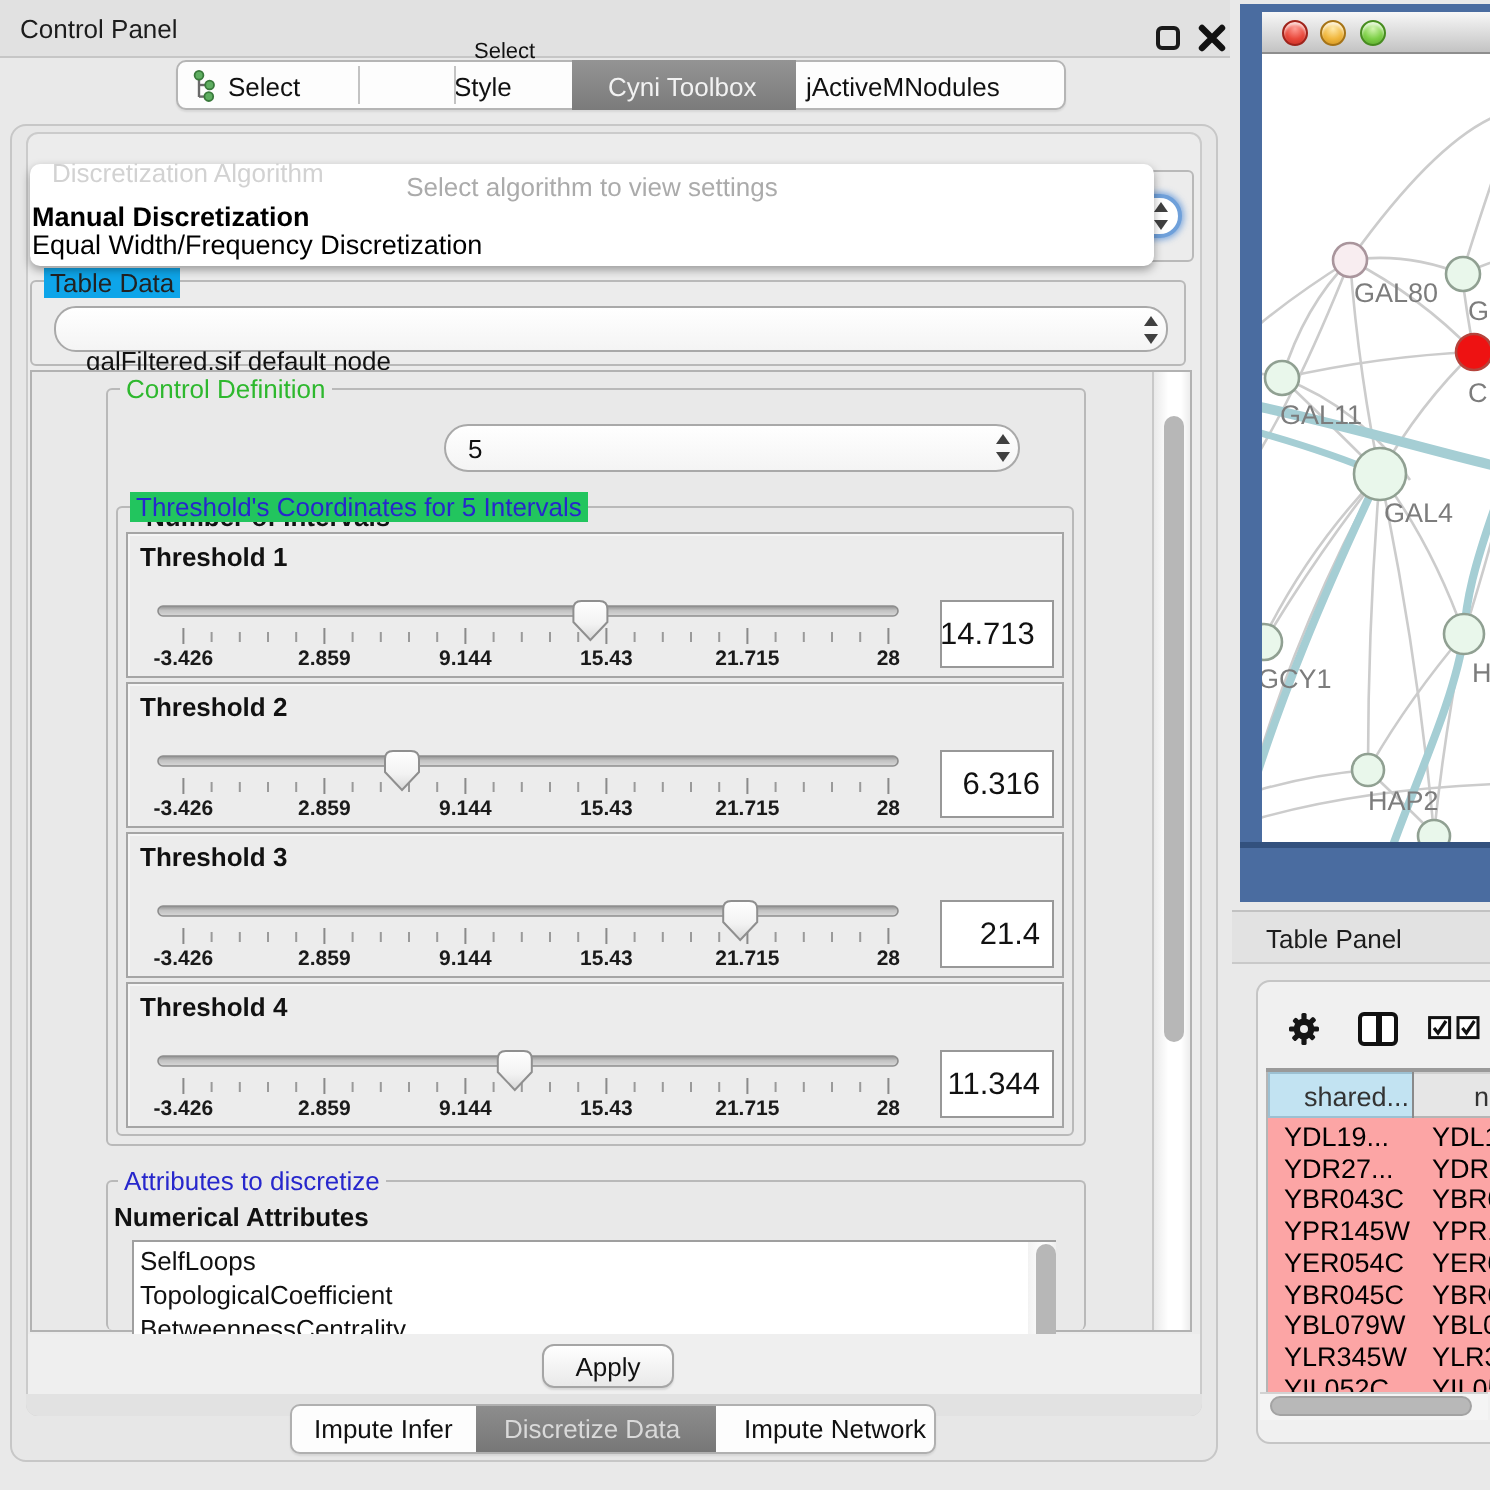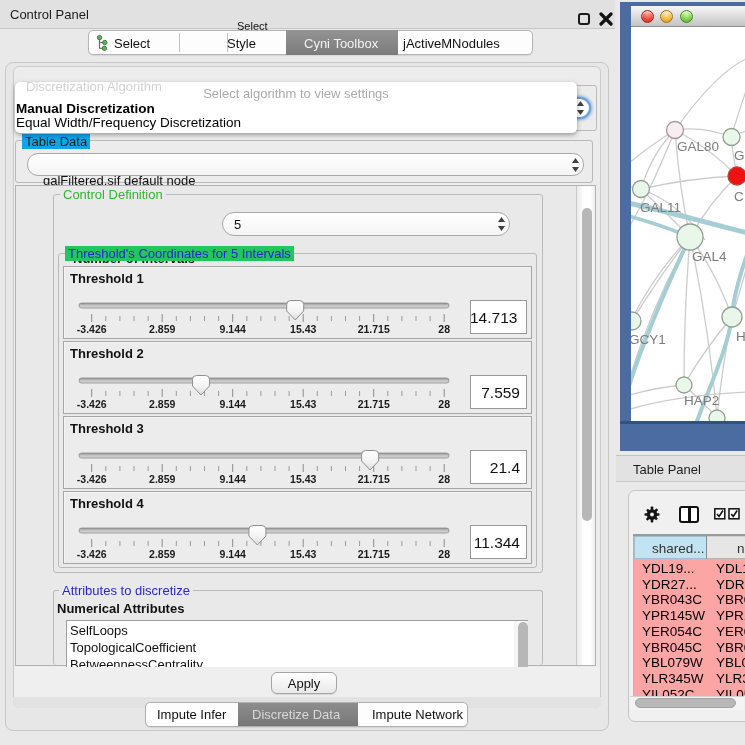--- a/index.html
+++ b/index.html
@@ -165,21 +165,21 @@
     <line x1="367.1" y1="50" x2="367.1" y2="55" stroke="#9a9a9a" stroke-width="1"></line>
     <text x="28.7" y="66.5" font-size="10.5" font-weight="bold" fill="#1a1a1a" text-anchor="middle" font-family="Liberation Sans,sans-serif">-3.426</text>
     <text x="99.2" y="66.5" font-size="10.5" font-weight="bold" fill="#1a1a1a" text-anchor="middle" font-family="Liberation Sans,sans-serif">2.859</text>
     <text x="169.7" y="66.5" font-size="10.5" font-weight="bold" fill="#1a1a1a" text-anchor="middle" font-family="Liberation Sans,sans-serif">9.144</text>
     <text x="240.2" y="66.5" font-size="10.5" font-weight="bold" fill="#1a1a1a" text-anchor="middle" font-family="Liberation Sans,sans-serif">15.43</text>
     <text x="310.7" y="66.5" font-size="10.5" font-weight="bold" fill="#1a1a1a" text-anchor="middle" font-family="Liberation Sans,sans-serif">21.715</text>
     <text x="381.2" y="66.5" font-size="10.5" font-weight="bold" fill="#1a1a1a" text-anchor="middle" font-family="Liberation Sans,sans-serif">28</text>
     <path d="M 129.5,38.5 L 129.5,45 L 138.0,54 L 146.5,45 L 146.5,38.5 Q 146.5,34.5 142.5,34.5 L 133.5,34.5 Q 129.5,34.5 129.5,38.5 Z" fill="url(#thg)" stroke="#8f8f8f" stroke-width="1"></path>
   </svg>
 <div class="abs" style="left:470px;top:375px;width:57px;height:34px;background:#fff;border:1px solid #989898;"></div>
-<div class="abs" style="left:470px;top:384px;width:50px;text-align:right;font-size:15.5px;color:#111;">7.559</div>
+<div class="abs" style="left:470px;top:384px;width:50px;text-align:right;font-size:15.5px;color:#111;">6.316</div>
 
 <div class="abs" style="left:63px;top:416px;width:469px;height:73px;border:1px solid #a5a5a5;box-shadow:inset 1px 1px 0 #f5f5f5;background:#ececec;"></div>
 <div class="abs" style="left:70px;top:421px;font-size:13px;font-weight:bold;color:#111;">Threshold 3</div>
 <svg class="abs" style="left:63px;top:416px;" width="469" height="73" viewBox="0 0 469 73">
     <rect x="16" y="37" width="370" height="5" rx="2.5" fill="url(#tg)" stroke="#8d8d8d" stroke-width="0.8"></rect>
     <line x1="28.7" y1="48" x2="28.7" y2="56" stroke="#8a8a8a" stroke-width="1"></line>
     <line x1="99.2" y1="48" x2="99.2" y2="56" stroke="#8a8a8a" stroke-width="1"></line>
     <line x1="169.7" y1="48" x2="169.7" y2="56" stroke="#8a8a8a" stroke-width="1"></line>
     <line x1="240.2" y1="48" x2="240.2" y2="56" stroke="#8a8a8a" stroke-width="1"></line>
     <line x1="310.7" y1="48" x2="310.7" y2="56" stroke="#8a8a8a" stroke-width="1"></line>

